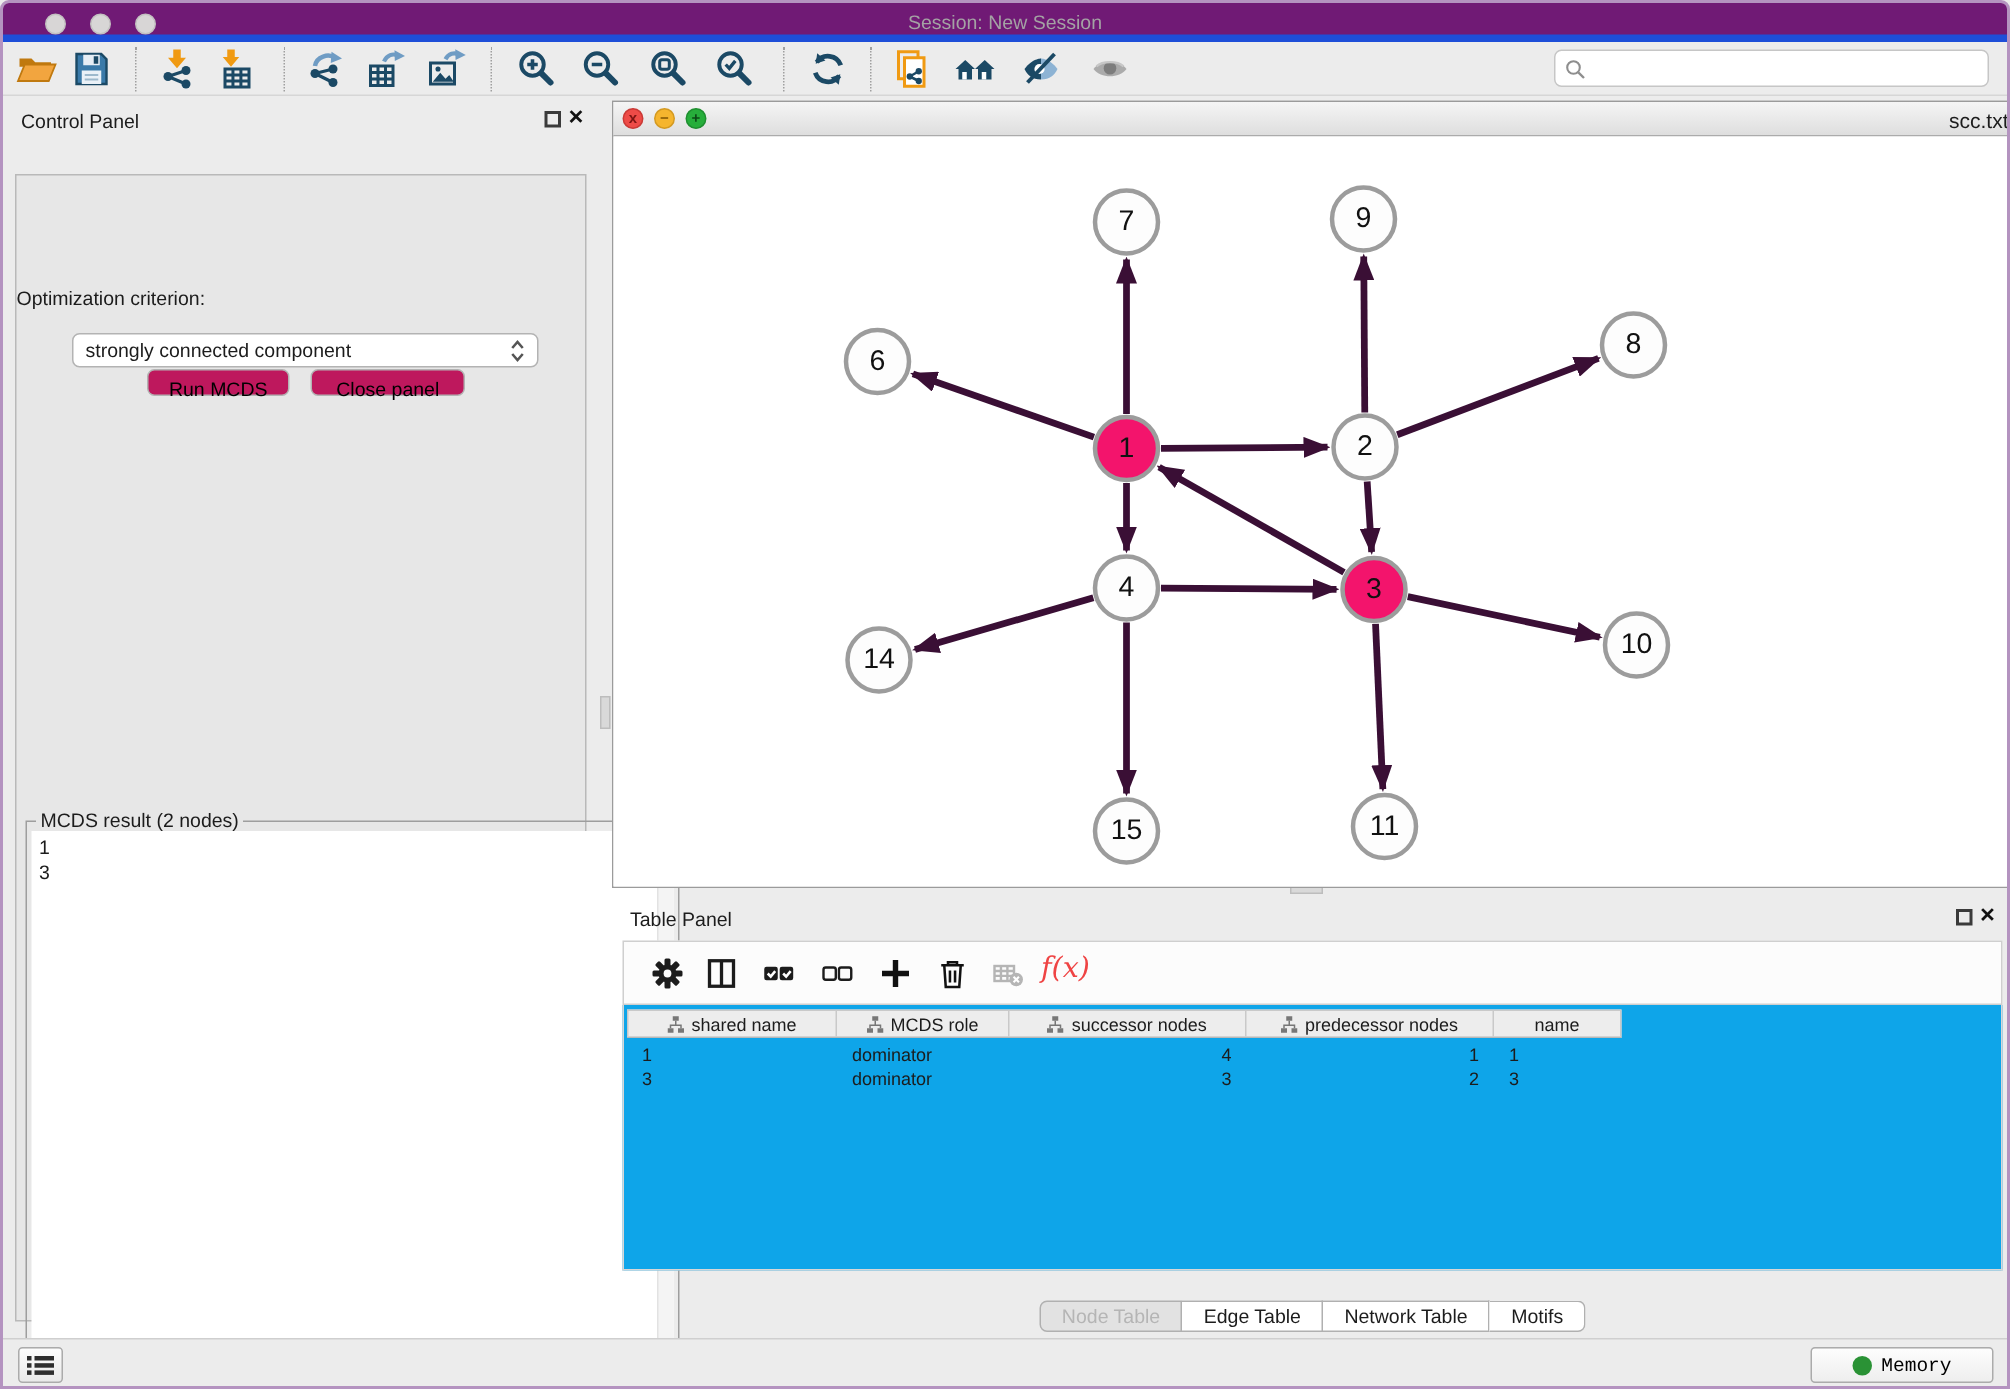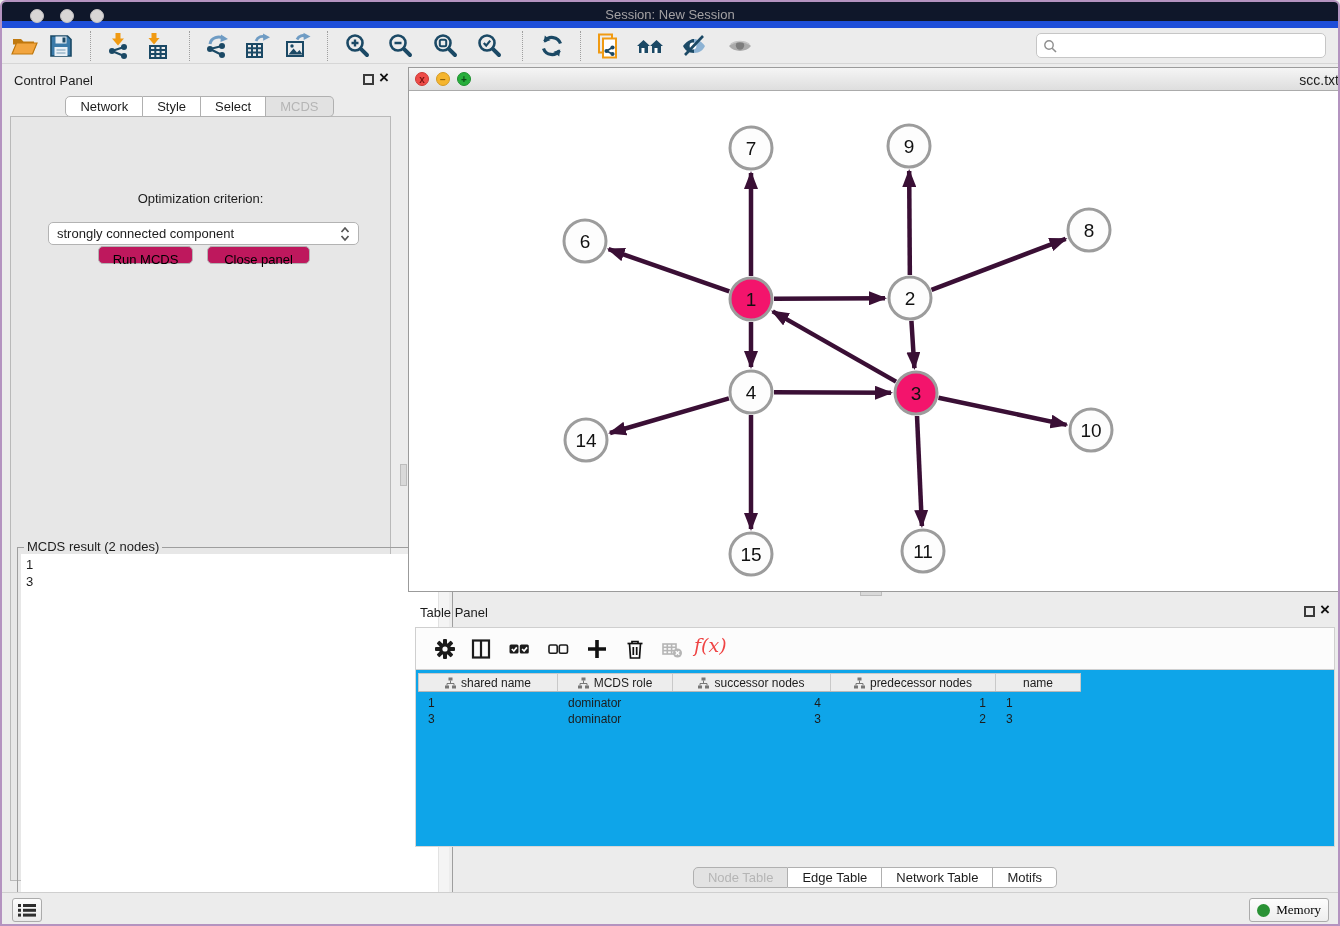--- a/index.html
+++ b/index.html
@@ -2,21 +2,21 @@
 <html><head>
 <meta charset="utf-8">
 <style>
   * { margin:0; padding:0; box-sizing:border-box; }
   html,body { width:1340px; height:926px; overflow:hidden; }
   body { font-family:"Liberation Sans","DejaVu Sans",sans-serif; font-size:13px; color:#1c1c1c; background:#ececec; }
   .app { position:relative; width:1340px; height:926px; background:#ececec;
          border:2px solid #b493c0; border-radius:6px 6px 0 0; overflow:hidden; }
 
   
-  .titlebar { position:absolute; left:0; top:0; width:100%; height:26px; background:#0f172a; border-bottom:7px solid #1d4ed8; }
+  .titlebar { position:absolute; left:0; top:0; width:100%; height:26px; background:#701a75; border-bottom:5px solid #1d4ed8; }
   .tl-dot { position:absolute; top:7px; width:14px; height:14px; border-radius:50%; background:#d8d6d6; border:1px solid #c3c1c1; }
   .win-title { position:absolute; top:5px; left:0; width:100%; text-align:center; color:#a4a2a4; font-size:13px; }
 
   
   .toolbar { position:absolute; left:0; top:26px; width:100%; height:36px; background:#ececec; border-bottom:1px solid #d6d6d6; }
   .tbi { position:absolute; top:4px; width:28px; height:28px; cursor:default; }
   .tbi svg { width:28px; height:28px; display:block; }
   .tb-sep { position:absolute; top:3px; height:30px; width:0; border-left:1px dotted #9f9f9f; }
   .searchbox { position:absolute; right:12px; top:5px; width:290px; height:25px; background:#fff; border:1px solid #c6c6c6; border-radius:5px; display:flex; align-items:center; padding:0 6px; }
   .searchbox input { border:none; outline:none; flex:1; font-size:12px; font-family:inherit; background:transparent; }
@@ -26,21 +26,21 @@
   .panel-head { position:relative; height:32px; }
   .panel-title { position:absolute; left:12px; top:8px; font-size:13px; }
   .float-btn { position:absolute; top:9px; width:11px; height:11px; border:2px solid #3a3a3a; background:transparent; }
   .close-btn { position:absolute; top:3px; font-size:17px; font-weight:bold; color:#111; line-height:20px; }
   .cp-tabs { position:absolute; left:0; top:31px; width:100%; display:flex; justify-content:center; z-index:2; }
   .seg { height:21px; line-height:20px; padding:0 14px; background:#fff; border:1px solid #b0b0b0; border-left:none; font-size:13px; }
   .seg:first-child { border-left:1px solid #b0b0b0; border-radius:5px 0 0 5px; }
   .seg:last-child { border-radius:0 5px 5px 0; }
   .seg.sel { background:#e2e2e2; color:#b5b5b5; }
   .cp-body { position:absolute; left:8px; top:51px; width:381px; height:765px; background:#e7e7e7; border:1px solid #b9b9b9; }
-  .opt-label { position:absolute; left:0; top:74px; width:100%; text-align:center; }
+  .opt-label { position:absolute; left:0; top:74px; width:100%; text-align:left; }
   .dropdown { position:absolute; left:37px; top:105px; width:311px; height:23px; background:#fff; border:1px solid #b3b3b3; border-radius:5px; display:flex; align-items:center; padding:0 8px; }
   .dropdown .dd-label { flex:1; font-size:13px; }
   .btn { position:absolute; height:18px; background:#be185d; border:1px solid #b3b3b3; border-radius:5px; font-size:13px; font-family:inherit; padding:5px 12px; }
   .fieldset { position:absolute; left:6px; top:430px; width:436px; height:369px; border:1px solid #9e9e9e; }
   .fieldset .legend { position:absolute; left:6px; top:-9px; background:#e7e7e7; padding:0 3px; font-size:13px; }
   .result-area { position:absolute; left:3px; top:6px; right:3px; bottom:3px; background:#fff; font-size:13px; line-height:17px; padding:2px 0 0 5px; white-space:pre; overflow:hidden; }
   .result-scroll { position:absolute; right:3px; top:6px; width:11px; bottom:3px; background:#f4f4f4; border-left:1px solid #e2e2e2; }
 
   
   .net-window { position:absolute; left:406px; top:65px; width:932px; height:525px; border:1px solid #9b9b9b; background:#fff; }
@@ -62,21 +62,21 @@
   .th { display:flex; align-items:center; justify-content:center; gap:5px; font-size:12px; border-right:1px solid #c9c9c9; }
   .th:first-child { border-left:1px solid #c9c9c9; }
   .trow { position:absolute; left:2px; height:16px; display:flex; }
   .td { font-size:12px; line-height:16px; padding:0 10px; overflow:hidden; }
   .tp-tabs { position:absolute; left:0; bottom:4px; width:100%; display:flex; justify-content:center; }
   .tp-tabs .seg { height:21px; }
 
   
   .statusbar { position:absolute; left:0; top:890px; width:100%; height:34px; background:#ececec; border-top:1px solid #cfcfcf; }
   .list-btn { position:absolute; left:10px; top:5px; width:30px; height:24px; background:linear-gradient(#fdfdfd,#e9e9e9); border:1px solid #ababab; border-radius:3px; display:flex; align-items:center; justify-content:center; }
-  .memory-btn { position:absolute; right:9px; top:5px; height:24px; background:linear-gradient(#fdfdfd,#eeeeee); border:1px solid #ababab; border-radius:3px; display:flex; align-items:center; gap:6px; padding:0 7px; font-size:13px; font-family:Liberation Serif, serif; }
+  .memory-btn { position:absolute; right:9px; top:5px; height:24px; background:linear-gradient(#fdfdfd,#eeeeee); border:1px solid #ababab; border-radius:3px; display:flex; align-items:center; gap:6px; padding:0 27px; font-size:13px; font-family:Liberation Mono, monospace; }
   .memdot { width:13px; height:13px; border-radius:50%; background:#2a9235; }
 </style>
 </head>
 <body>
 
 <div class="app">
 
   <div class="titlebar">
     <span class="tl-dot" style="left:28px"></span>
     <span class="tl-dot" style="left:58px"></span>
@@ -237,26 +237,20 @@
       <input type="text" placeholder="" style="">
     </div>
   </div>
 
   <div class="control-panel">
     <div class="panel-head">
       <span class="panel-title">Control Panel</span>
       <span class="float-btn" style="left:361px"></span>
       <span class="close-btn" style="left:377px">×</span>
     </div>
-    <div class="cp-tabs" id="cp-tabs">
-        <span class="seg">Network</span>
-        <span class="seg">Style</span>
-        <span class="seg">Select</span>
-        <span class="seg sel">MCDS</span>
-      </div>
     <div class="cp-body">
       <div class="opt-label">Optimization criterion:</div>
       <div class="dropdown">
         <span class="dd-label">strongly connected component</span>
         <svg width="10" height="16" viewBox="0 0 10 16">
             <path d="M1.5 6L5 2l3.5 4" fill="none" stroke="#555" stroke-width="1.7"></path>
             <path d="M1.5 10L5 14l3.5-4" fill="none" stroke="#555" stroke-width="1.7"></path>
           </svg>
       </div>
       <button class="btn" style="left:87px; top:129px; width:95px">Run MCDS</button>

